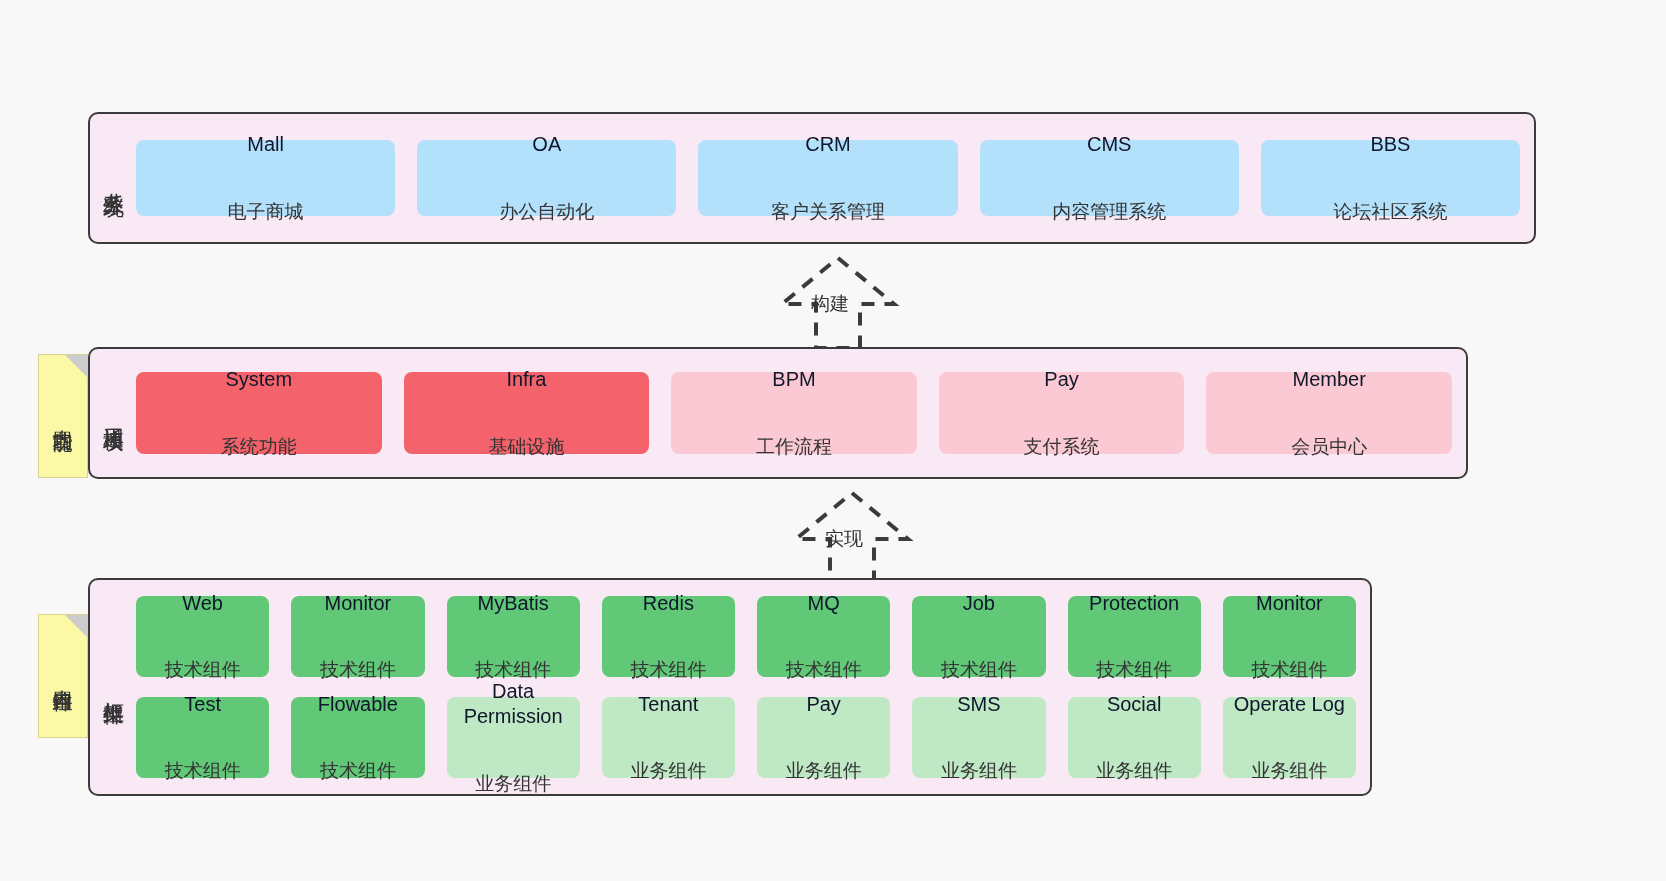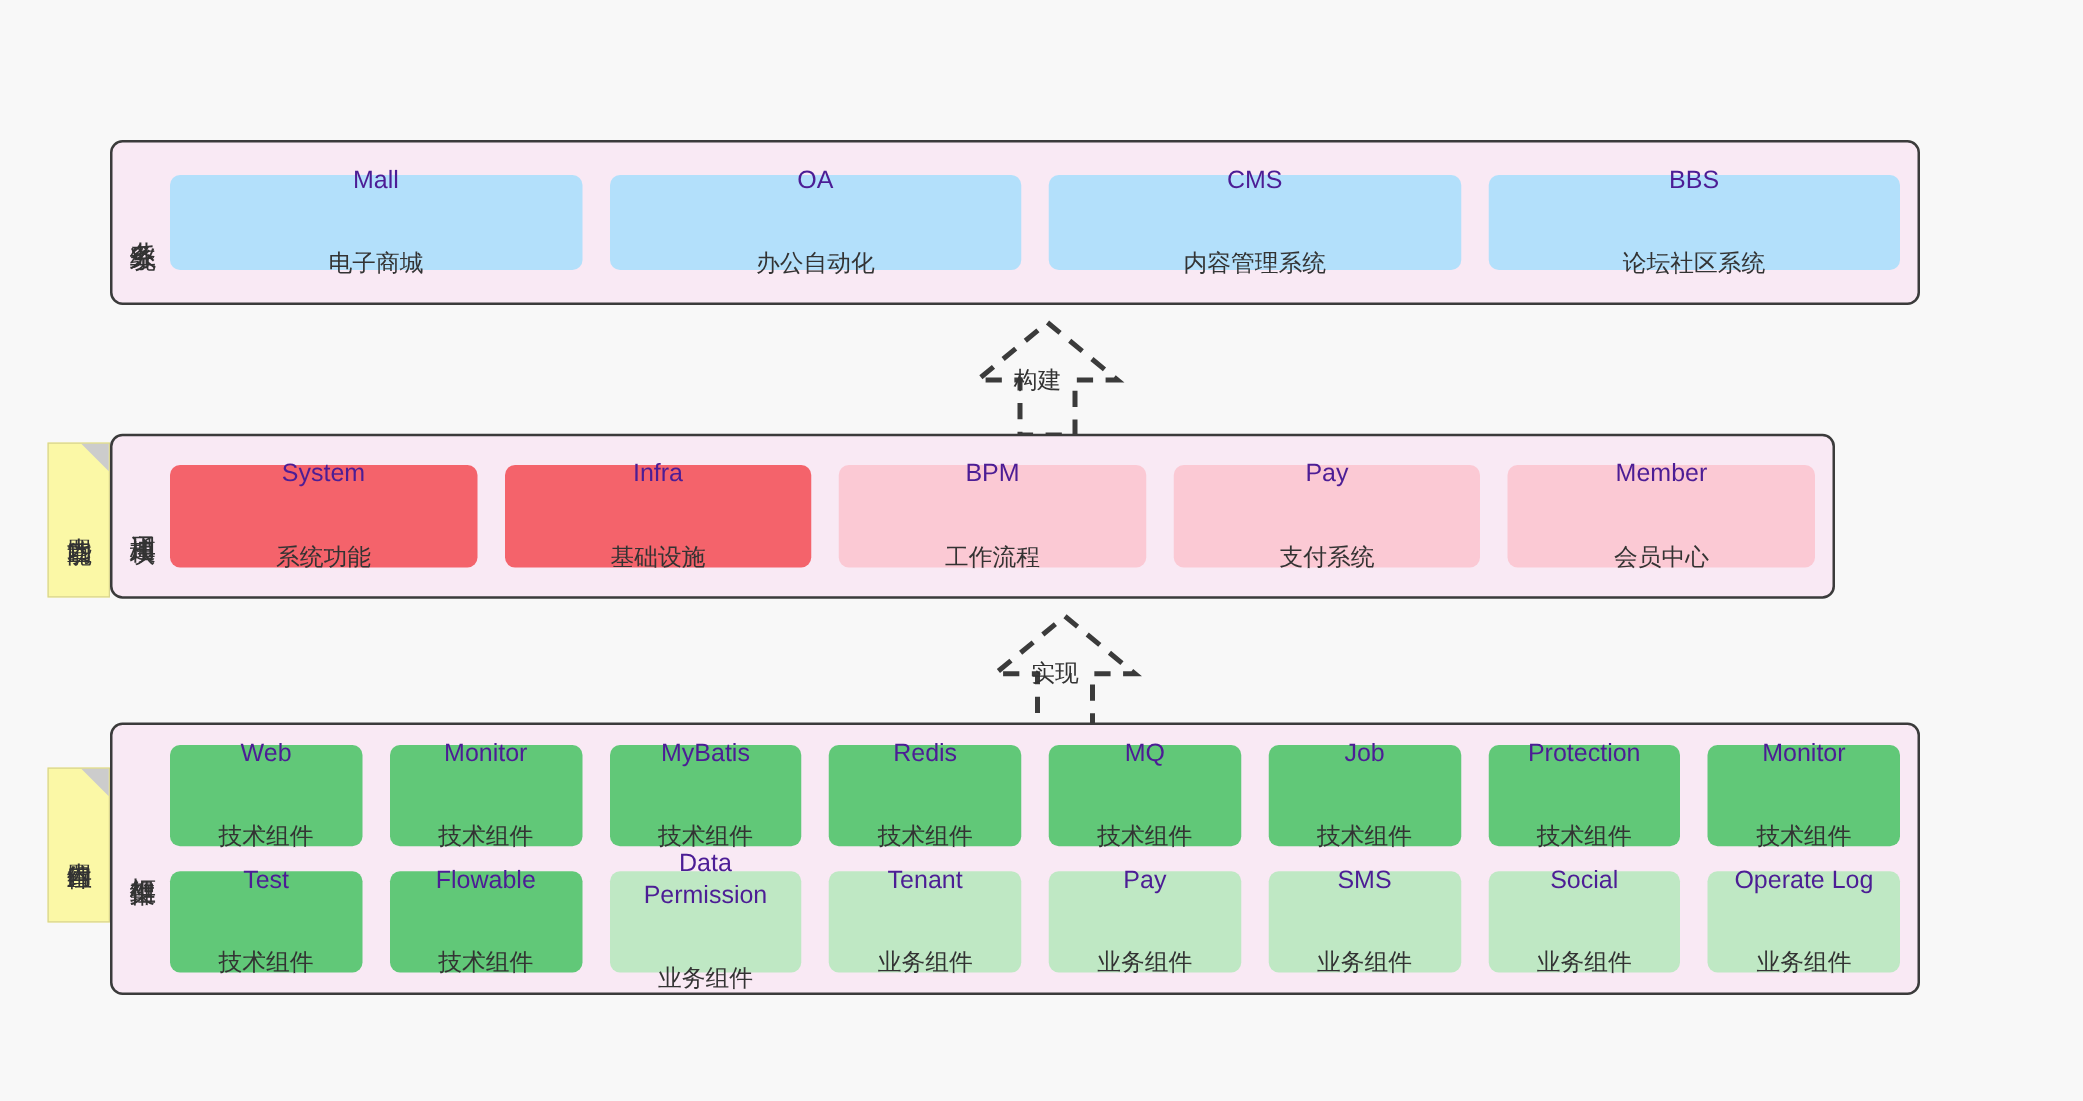--- a/index.html
+++ b/index.html
@@ -71,21 +71,21 @@
     flex-direction: column;
     align-items: center;
     justify-content: center;
     border-radius: 8px;
     text-align: center;
     padding: 4px 6px;
     line-height: 1.28;
   }
   .card .t {
     font-size: 20px;
-    color: #4c1d95;
+    color: #0f172a;
   }
   .card .s {
     font-size: 19px;
     color: #333333;
     margin-top: 42px;
   }
   .card.blue      { background: #b3e0fb; }
   .card.red       { background: #f4636b; }
   .card.pink      { background: #fbc9d4; }
   .card.green     { background: #61c878; }
@@ -101,21 +101,21 @@
   
   #layer-common {
     left: 88px;  top: 347px;
     width: 1380px; height: 132px;
   }
   #layer-common .row .card { height: 82px; }
 
   
   #layer-framework {
     left: 88px;  top: 578px;
-    width: 1448px; height: 218px;
+    width: 1284px; height: 218px;
   }
   #layer-framework .row .card { height: 81px; }
 
   
   .note {
     position: absolute;
     box-sizing: border-box;
     background: #fbf8a6;
     border: 1px solid #d8d48f;
     display: flex;
@@ -169,20 +169,24 @@
       <div class="row">
         <div class="card blue">
           <span class="t">Mall</span>
           <span class="s">电子商城</span>
         </div>
         <div class="card blue">
           <span class="t">OA</span>
           <span class="s">办公自动化</span>
         </div>
         <div class="card blue">
+          <span class="t">CRM</span>
+          <span class="s">客户关系管理</span>
+        </div>
+        <div class="card blue">
           <span class="t">CMS</span>
           <span class="s">内容管理系统</span>
         </div>
         <div class="card blue">
           <span class="t">BBS</span>
           <span class="s">论坛社区系统</span>
         </div>
       </div>
     </div>
   </div>

